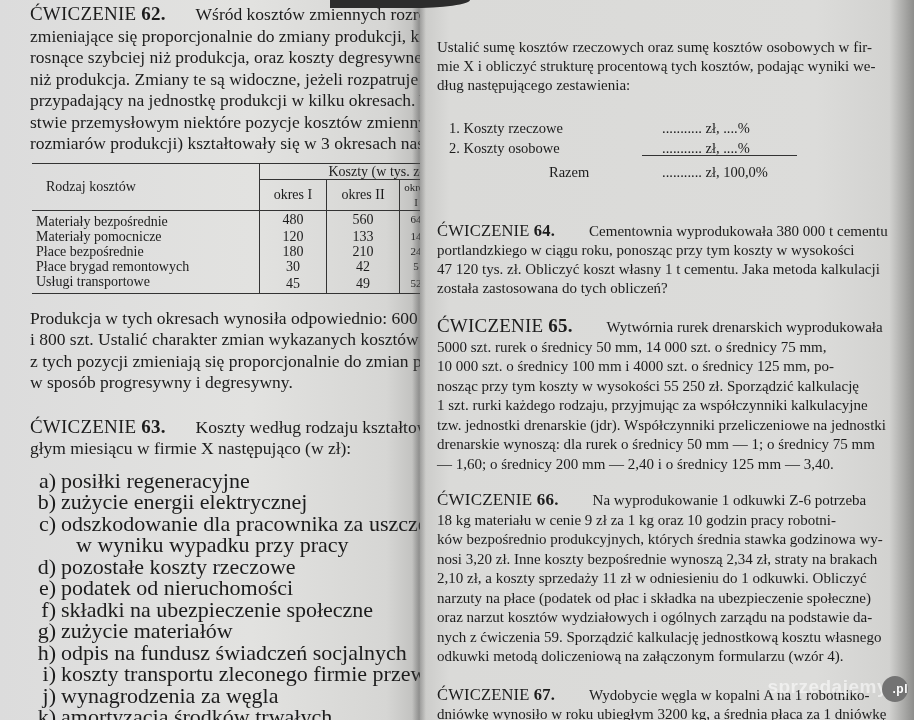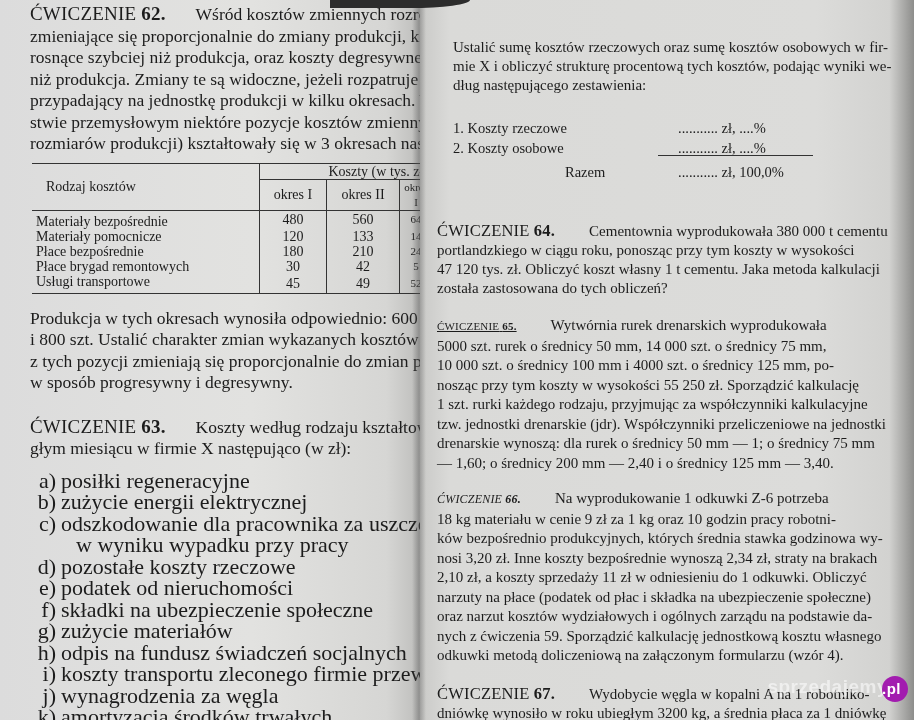--- a/index.html
+++ b/index.html
@@ -44,31 +44,31 @@
   table.cost .bl { border-left: 1px solid #333; }
   table.cost .bb { border-bottom: 1px solid #333; }
   table.cost .bottom td { border-bottom: 1.5px solid #333; }
   table.cost .num { text-align: center; }
   .list { margin-top: 10px; }
   .list .li { font-size: 22px; line-height: 21.5px; white-space: nowrap; }
   .list .lab { display: inline-block; width: 26px; text-align: right; margin-right: 5px; }
   .list .cont { padding-left: 46px; }
   .summary { font-size: 14.5px; line-height: 18px; margin-top: 18px; position: relative; height: 70px; }
   .summary .row { position: absolute; left: 0; width: 360px; }
-  .summary .lbl { position: absolute; left: 0; }
+  .summary .lbl { position: absolute; left: 12px; }
   .summary .val { position: absolute; left: 225px; white-space: nowrap; }
   .summary .rule { position: absolute; left: 205px; top: 42px; width: 155px; border-top: 1px solid #333; }
   .watermark {
     position: absolute; right: 6px; bottom: 18px;
     font-family: "Liberation Sans", sans-serif; font-size: 19px; font-weight: bold;
     color: rgba(255,255,255,0.55); letter-spacing: 0.5px;
   }
   .wm-badge {
-    display: inline-block; background: #a21caf; color: #fff; border-radius: 50%;
-    width: 26px; height: 26px; line-height: 26px; text-align: left; font-size: 15px;
+    display: inline-block; background: #737373; color: #fff; border-radius: 50%;
+    width: 26px; height: 26px; line-height: 26px; text-align: right; font-size: 12px;
     vertical-align: top; margin-left: -6px;
   }
 </style>
 </head>
 <body>
 
 <div class="page page-left">
   <div class="left-content">
 
     <div class="text">
@@ -154,21 +154,21 @@
     </div>
   </div>
 </div>
 
 <div class="page page-right"></div>
 <div class="gutter"></div>
 <div class="topshadow"></div>
 
 <div class="right-content">
 
-  <div class="text" style="font-size:15px; line-height:19px;margin-left:16px;">
+  <div class="text" style="font-size:15px; line-height:19px;">
     <div class="line">Ustalić sumę kosztów rzeczowych oraz sumę kosztów osobowych w fir-</div>
     <div class="line">mie X i obliczyć strukturę procentową tych kosztów, podając wyniki we-</div>
     <div class="line">dług następującego zestawienia:</div>
     <div class="summary">
       <div class="row" style="top:6px;">
         <span class="lbl">1. Koszty rzeczowe</span>
         <span class="val">........... zł, ....%</span>
       </div>
       <div class="row" style="top:26px;">
         <span class="lbl">2. Koszty osobowe</span>
@@ -183,32 +183,32 @@
   </div>
 
   <div class="text" style="margin-top:38px; font-size:15px; line-height:19px;">
     <div class="line"><span class="ex-head" style="font-size:16.5px;"><span>ĆWICZENIE</span> <b>64.</b></span><span class="gap" style="width:34px;"></span><span>Cementownia wyprodukowała 380 000 t cementu</span></div>
     <div class="line">portlandzkiego w ciągu roku, ponosząc przy tym koszty w wysokości</div>
     <div class="line">47 120 tys. zł. Obliczyć koszt własny 1 t cementu. Jaka metoda kalkulacji</div>
     <div class="line">została zastosowana do tych obliczeń?</div>
   </div>
 
   <div class="text" style="margin-top:18px; font-size:15px; line-height:19.5px;">
-    <div class="line"><span class="ex-head" style="font-size:11px;text-decoration:underline;"><span>ĆWICZENIE</span> <b>65.</b></span><span class="gap" style="width:34px;"></span><span>Wytwórnia rurek drenarskich wyprodukowała</span></div>
+    <div class="line"><span class="ex-head" style="font-size:19px;"><span>ĆWICZENIE</span> <b>65.</b></span><span class="gap" style="width:34px;"></span><span>Wytwórnia rurek drenarskich wyprodukowała</span></div>
     <div class="line">5000 szt. rurek o średnicy 50 mm, 14 000 szt. o średnicy 75 mm,</div>
     <div class="line">10 000 szt. o średnicy 100 mm i 4000 szt. o średnicy 125 mm, po-</div>
     <div class="line">nosząc przy tym koszty w wysokości 55 250 zł. Sporządzić kalkulację</div>
     <div class="line">1 szt. rurki każdego rodzaju, przyjmując za współczynniki kalkulacyjne</div>
     <div class="line">tzw. jednostki drenarskie (jdr). Współczynniki przeliczeniowe na jednostki</div>
     <div class="line">drenarskie wynoszą: dla rurek o średnicy 50 mm — 1; o średnicy 75 mm</div>
     <div class="line">— 1,60; o średnicy 200 mm — 2,40 i o średnicy 125 mm — 3,40.</div>
   </div>
 
   <div class="text" style="margin-top:16px; font-size:15px; line-height:19.5px;">
-    <div class="line"><span class="ex-head" style="font-size:12px;font-style:italic;"><span>ĆWICZENIE</span> <b>66.</b></span><span class="gap" style="width:34px;"></span><span>Na wyprodukowanie 1 odkuwki Z-6 potrzeba</span></div>
+    <div class="line"><span class="ex-head" style="font-size:17px;"><span>ĆWICZENIE</span> <b>66.</b></span><span class="gap" style="width:34px;"></span><span>Na wyprodukowanie 1 odkuwki Z-6 potrzeba</span></div>
     <div class="line">18 kg materiału w cenie 9 zł za 1 kg oraz 10 godzin pracy robotni-</div>
     <div class="line">ków bezpośrednio produkcyjnych, których średnia stawka godzinowa wy-</div>
     <div class="line">nosi 3,20 zł. Inne koszty bezpośrednie wynoszą 2,34 zł, straty na brakach</div>
     <div class="line">2,10 zł, a koszty sprzedaży 11 zł w odniesieniu do 1 odkuwki. Obliczyć</div>
     <div class="line">narzuty na płace (podatek od płac i składka na ubezpieczenie społeczne)</div>
     <div class="line">oraz narzut kosztów wydziałowych i ogólnych zarządu na podstawie da-</div>
     <div class="line">nych z ćwiczenia 59. Sporządzić kalkulację jednostkową kosztu własnego</div>
     <div class="line">odkuwki metodą doliczeniową na załączonym formularzu (wzór 4).</div>
   </div>
 

